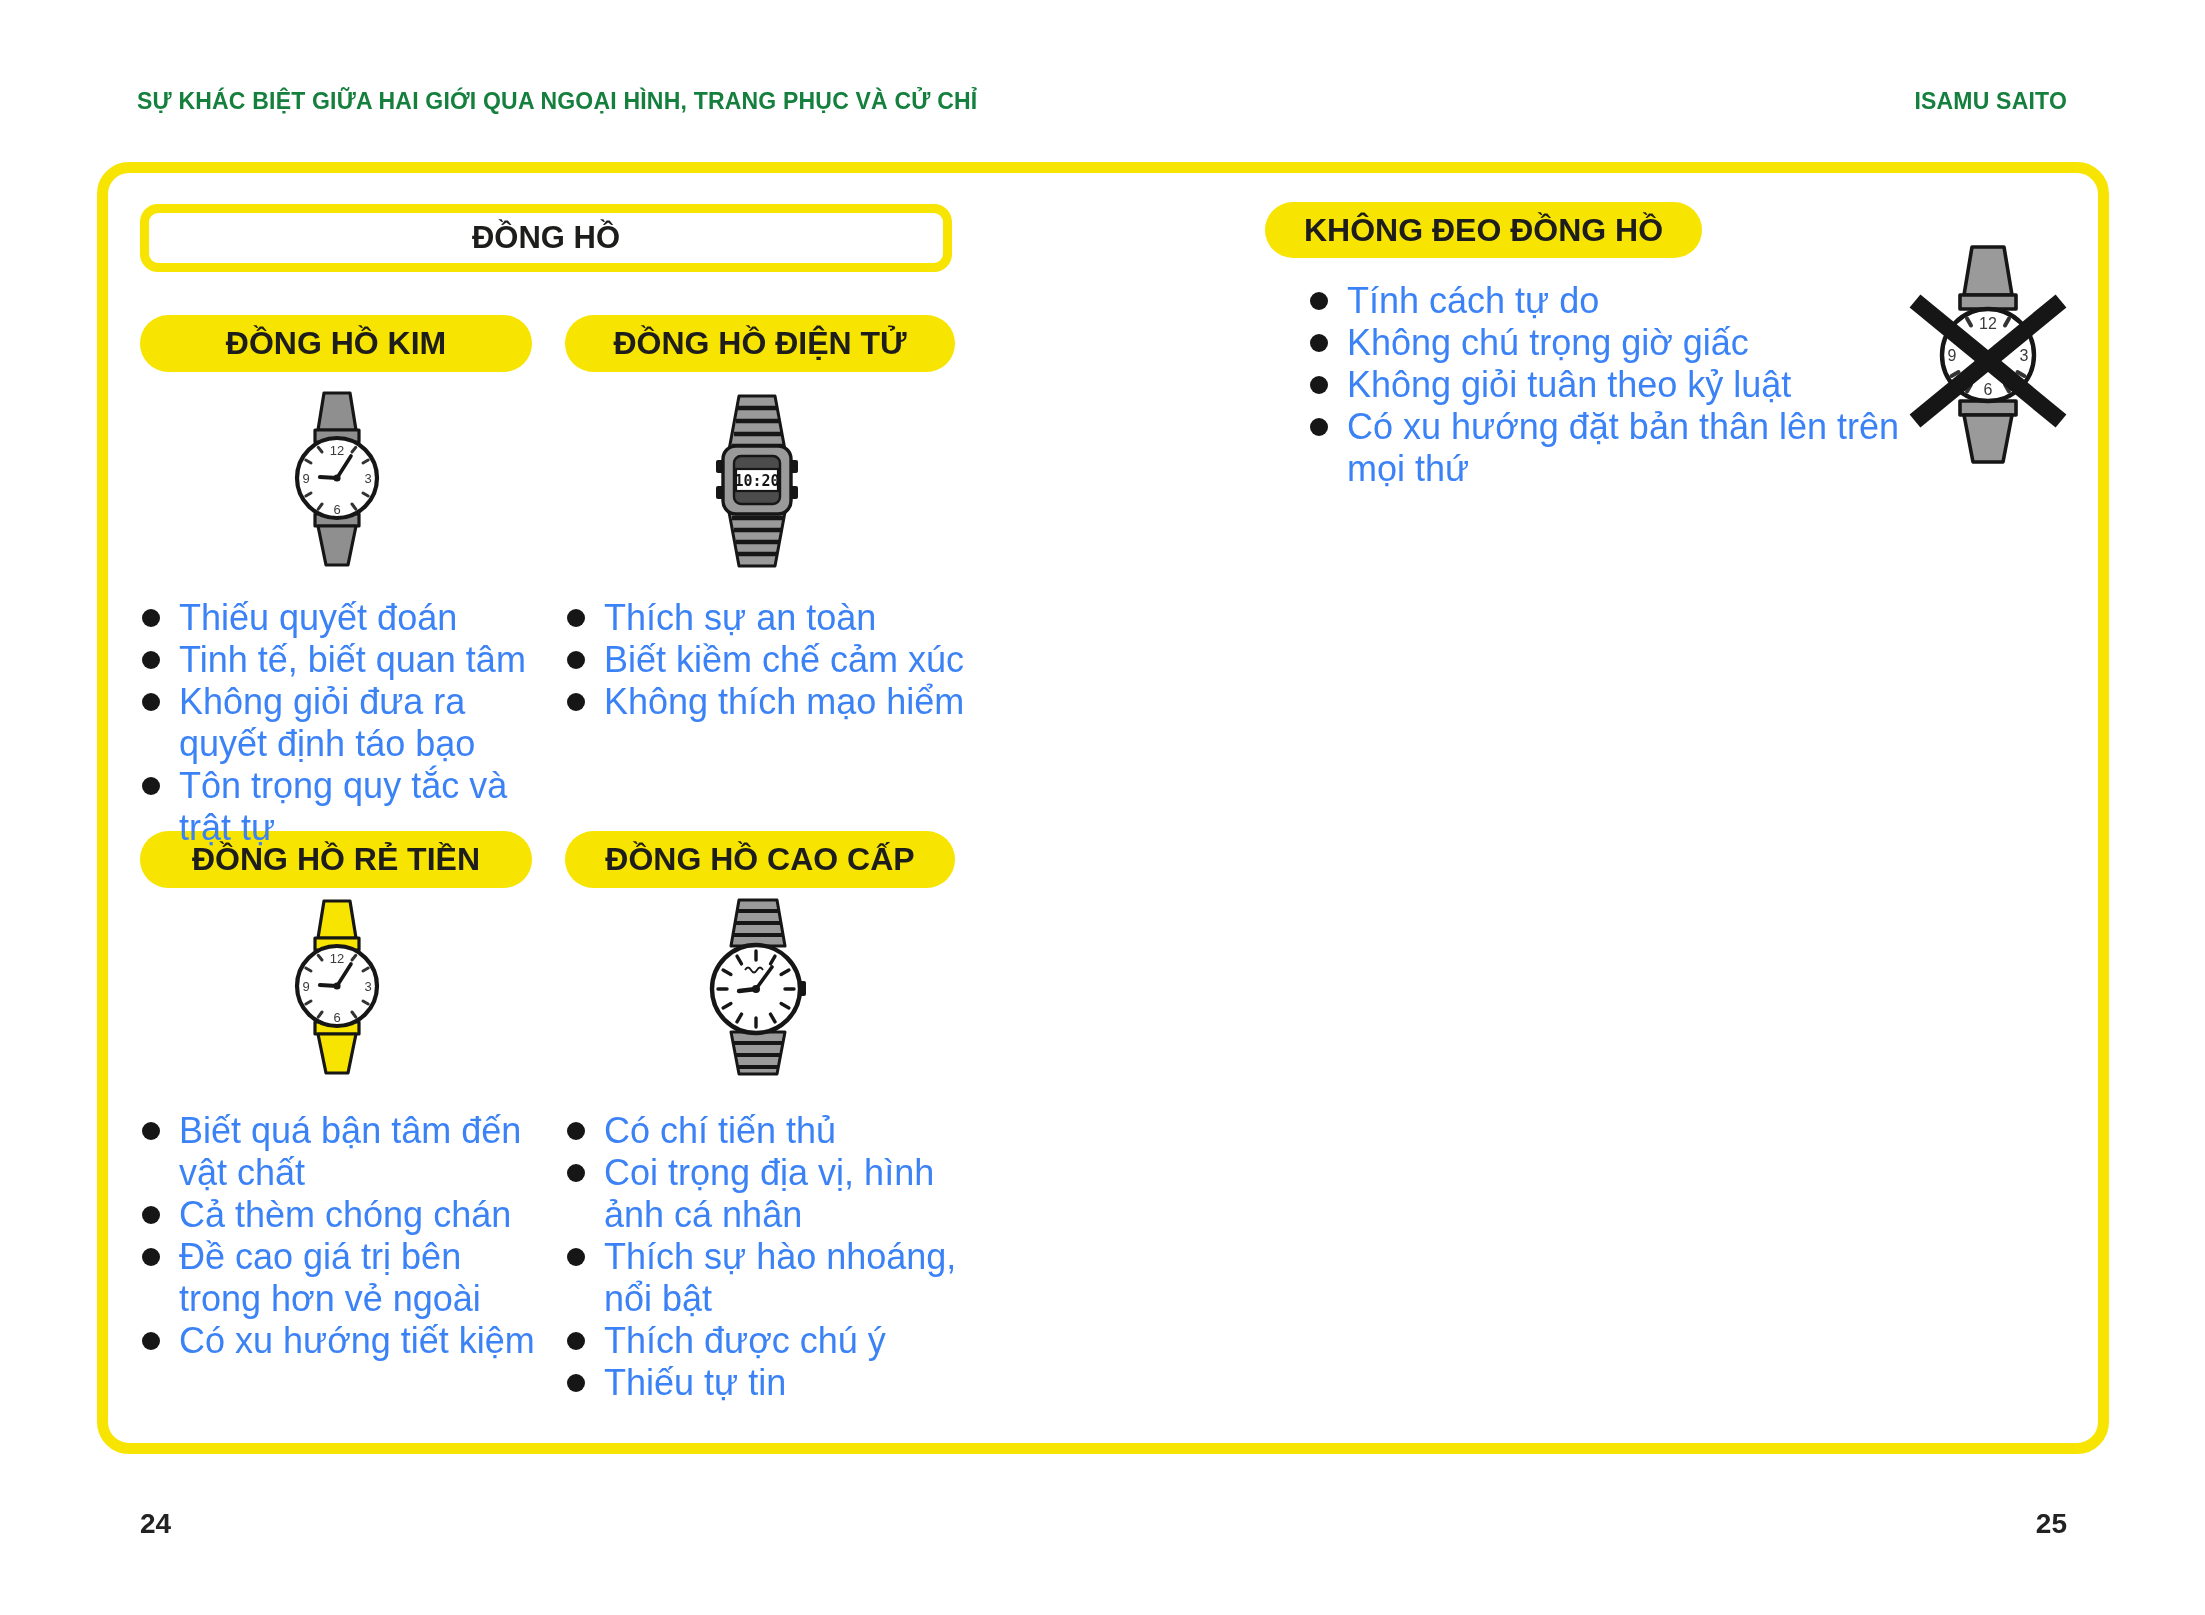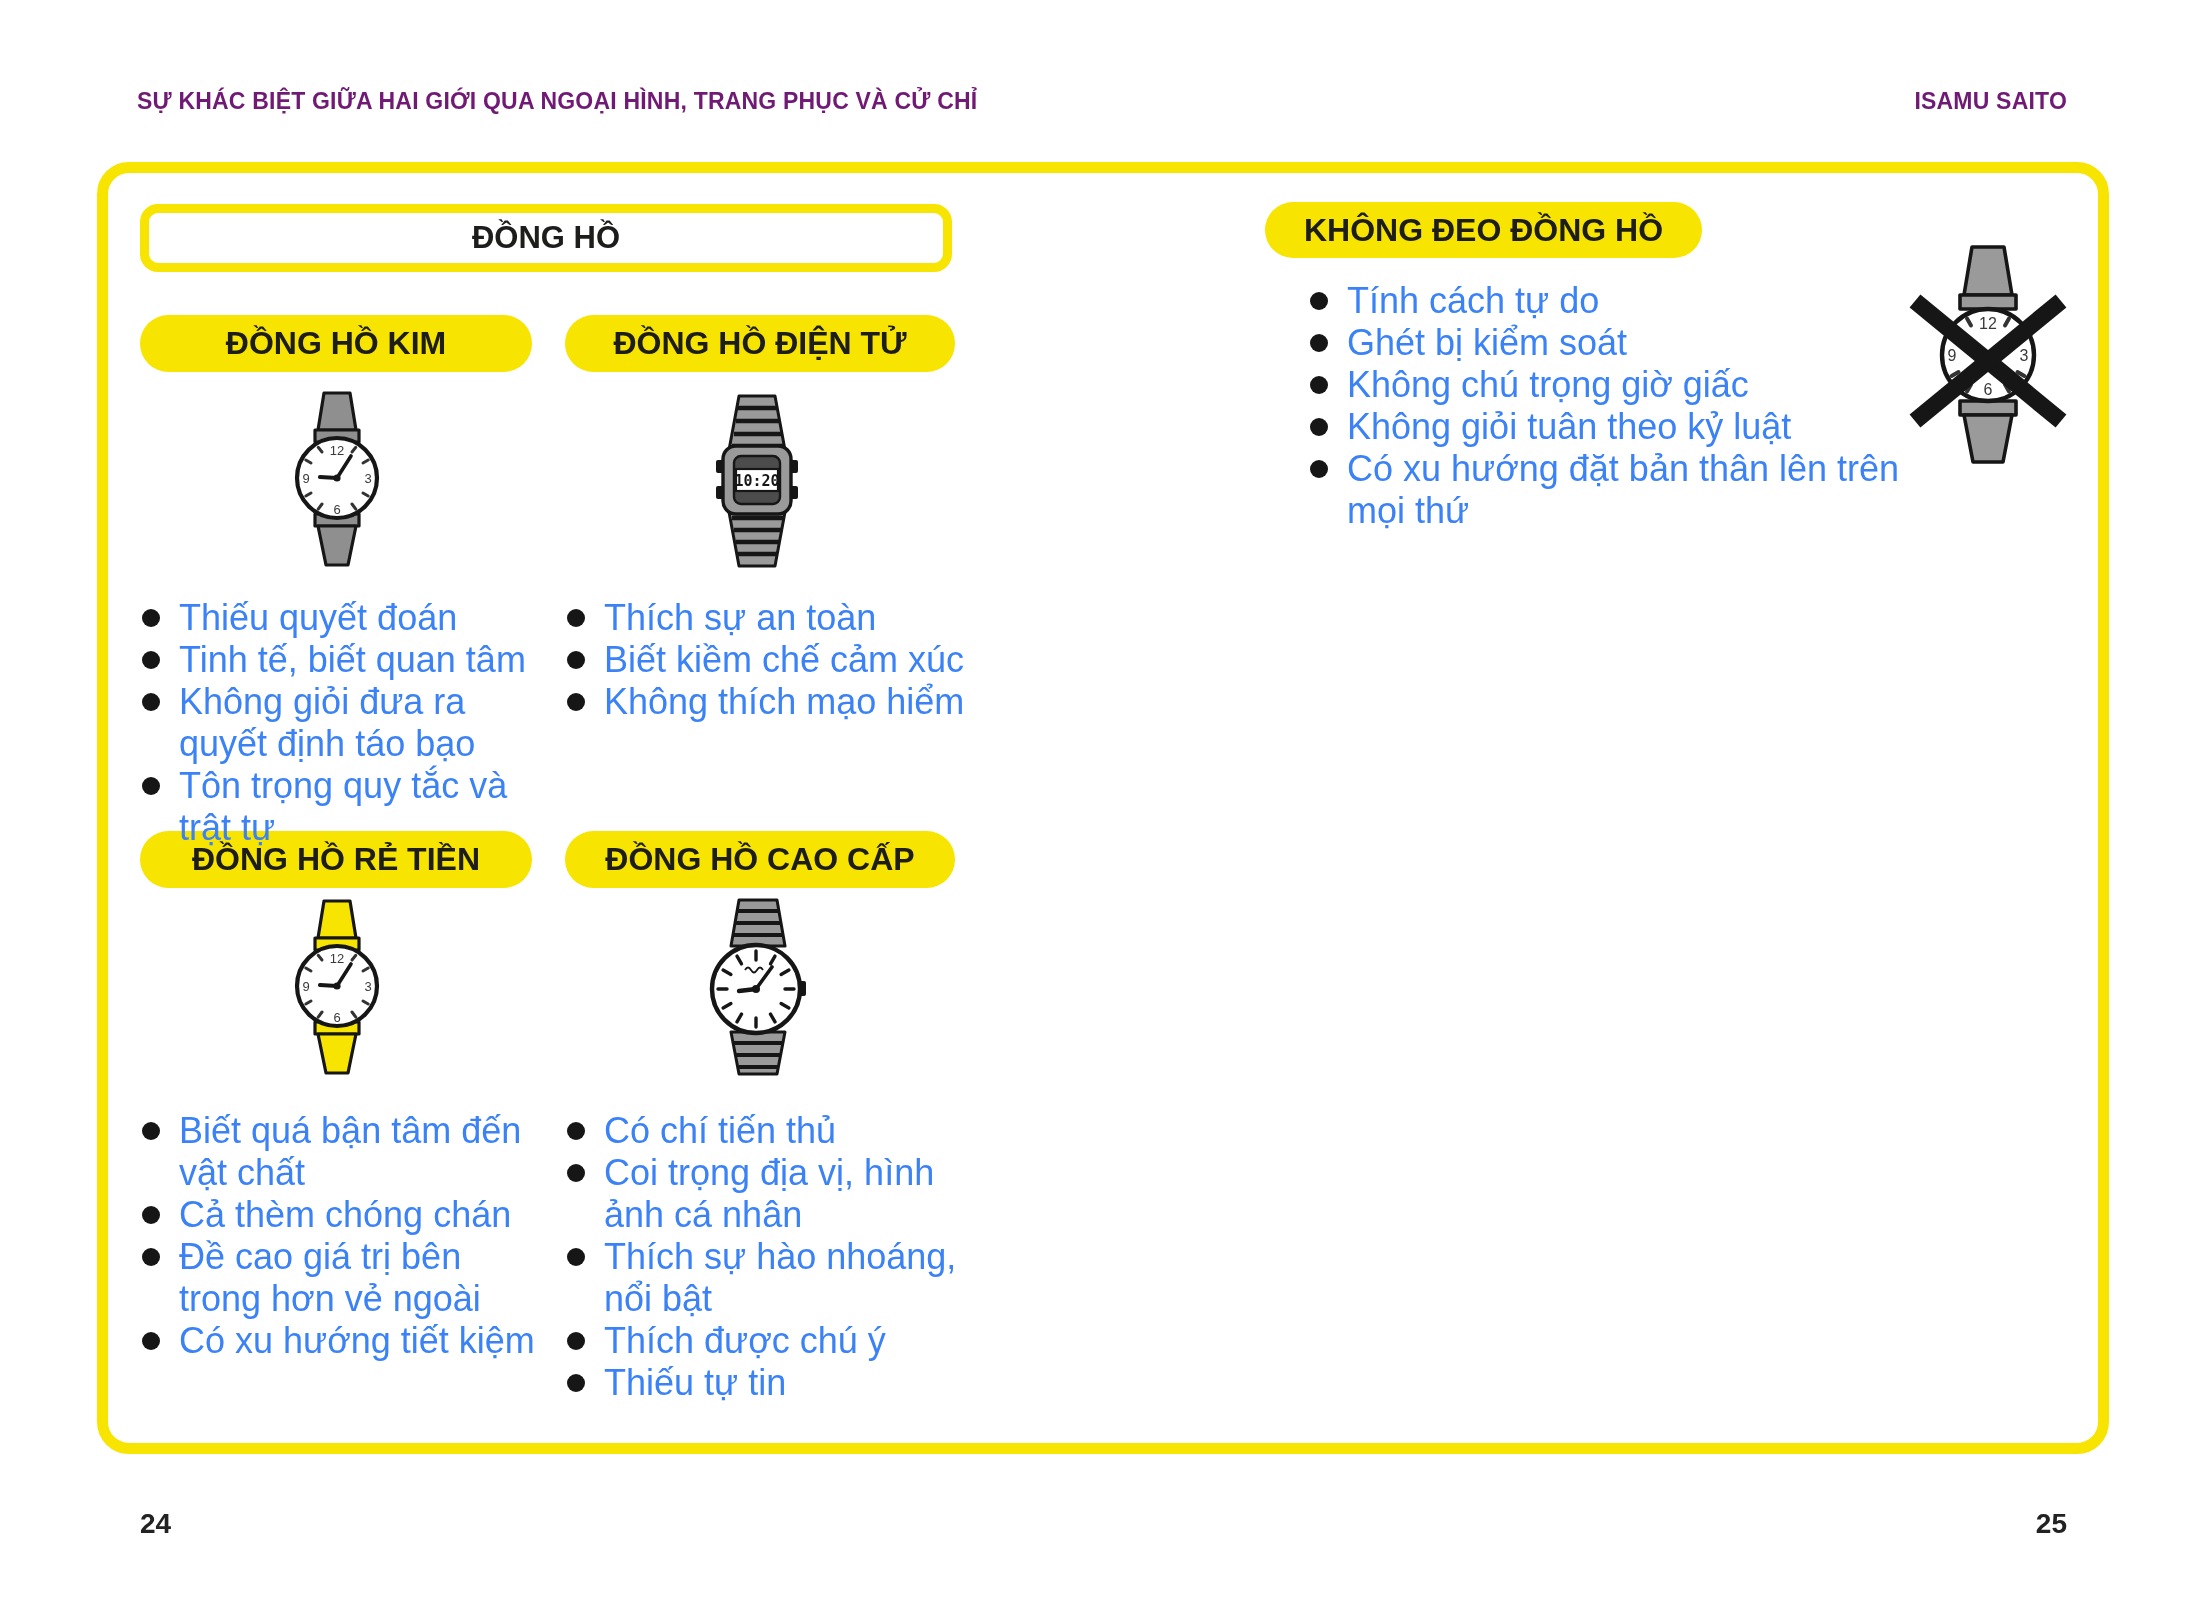--- a/index.html
+++ b/index.html
@@ -3,21 +3,21 @@
 <meta charset="utf-8">
 <style>
   * { margin:0; padding:0; box-sizing:border-box; }
   html,body { background:#ffffff; }
   body {
     width:2205px; height:1615px; position:relative;
     font-family:"Liberation Sans", sans-serif; color:#1d1d1b;
   }
   .hdr {
     position:absolute; top:88px; font-size:23px; font-weight:700;
-    letter-spacing:.2px; color:#701a75;
+    letter-spacing:.2px; color:#15803d;
   }
   .hdr-left { left:137px; }
   .hdr-right { right:138px; }
 
   .main-box {
     position:absolute; left:97px; top:162px; width:2012px; height:1292px;
     border:11px solid #f7e400; border-radius:32px; background:#fff;
   }
 
   .title-box {
@@ -264,20 +264,19 @@
 <ul class="traits list-caocap">
   <li>Có chí tiến thủ</li>
   <li>Coi trọng địa vị, hình ảnh cá nhân</li>
   <li>Thích sự hào nhoáng, nổi bật</li>
   <li>Thích được chú ý</li>
   <li>Thiếu tự tin</li>
 </ul>
 
 <ul class="traits list-nowatch">
   <li>Tính cách tự do</li>
-  <li>Ghét bị kiểm soát</li>
   <li>Không chú trọng giờ giấc</li>
   <li>Không giỏi tuân theo kỷ luật</li>
   <li>Có xu hướng đặt bản thân lên trên mọi thứ</li>
 </ul>
 
 <div class="pagenum pagenum-left">24</div>
 <div class="pagenum pagenum-right">25</div>
 
 </body></html>

